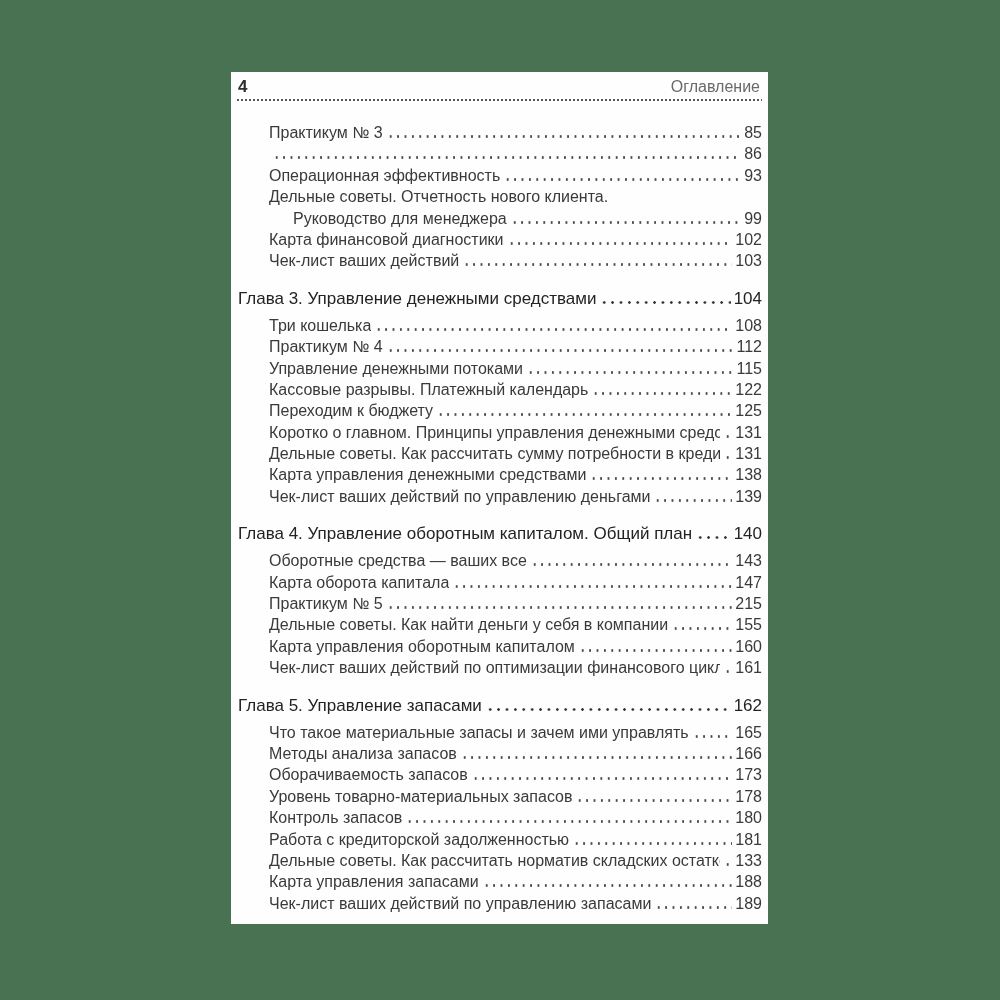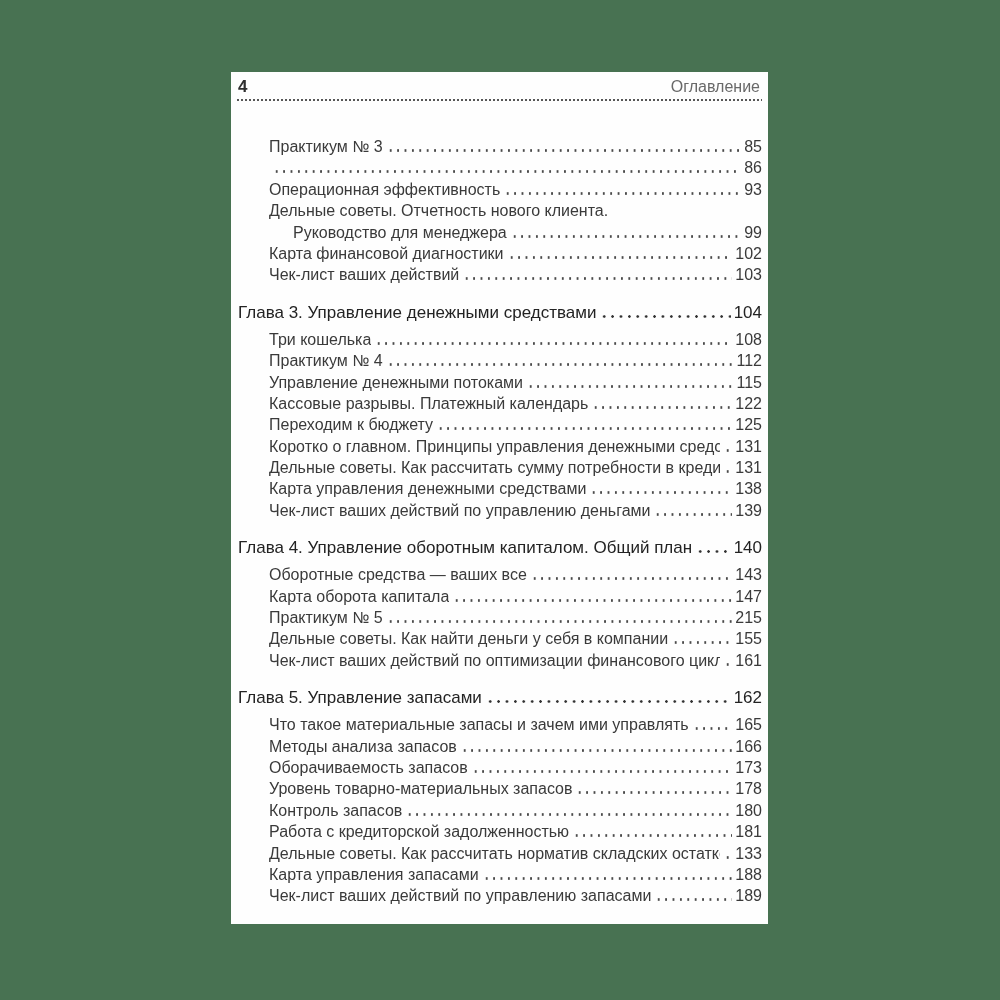--- a/index.html
+++ b/index.html
@@ -21,21 +21,21 @@
     padding:0 2px; height:19px;
   }
   .pg-num { font-size:17px; font-weight:700; color:#2f2f2f; }
   .pg-title { font-size:16px; color:#696969; }
   .header-rule {
     margin-top:2px; height:4px;
     background-image:radial-gradient(circle, #575757 0.9px, transparent 1.2px);
     background-size:4px 4px; background-repeat:repeat-x;
     background-position:left center;
   }
-  .toc { margin-top:36px;text-align:right; }
+  .toc { margin-top:22px;text-align:right; }
   .row {
     display:flex; align-items:baseline;
     height:21.4px; font-size:16px; color:#3a3a3a;
     padding-left:33px;
   }
   .row .label { white-space:nowrap; flex:0 1 auto; overflow:hidden; }
   .dots {
     flex:1 1 auto; min-width:8px; height:3px;
     margin:0 3px 0 4px;
     background-image:radial-gradient(circle, #4a4a4a 1.05px, transparent 1.35px);
@@ -174,20 +174,25 @@
         <span class="label">Практикум № 5</span>
         <span class="dots"></span>
         <span class="num">215</span>
       </div>
       <div class="row">
         <span class="label">Дельные советы. Как найти деньги у себя в компании</span>
         <span class="dots"></span>
         <span class="num">155</span>
       </div>
       <div class="row">
+        <span class="label">Карта управления оборотным капиталом</span>
+        <span class="dots"></span>
+        <span class="num">160</span>
+      </div>
+      <div class="row">
         <span class="label">Чек-лист ваших действий по оптимизации финансового цикла</span>
         <span class="dots"></span>
         <span class="num">161</span>
       </div>
     </section>
 
     <section class="toc-section">
       <div class="row heading">
         <span class="label">Глава 5. Управление запасами</span>
         <span class="dots"></span>

